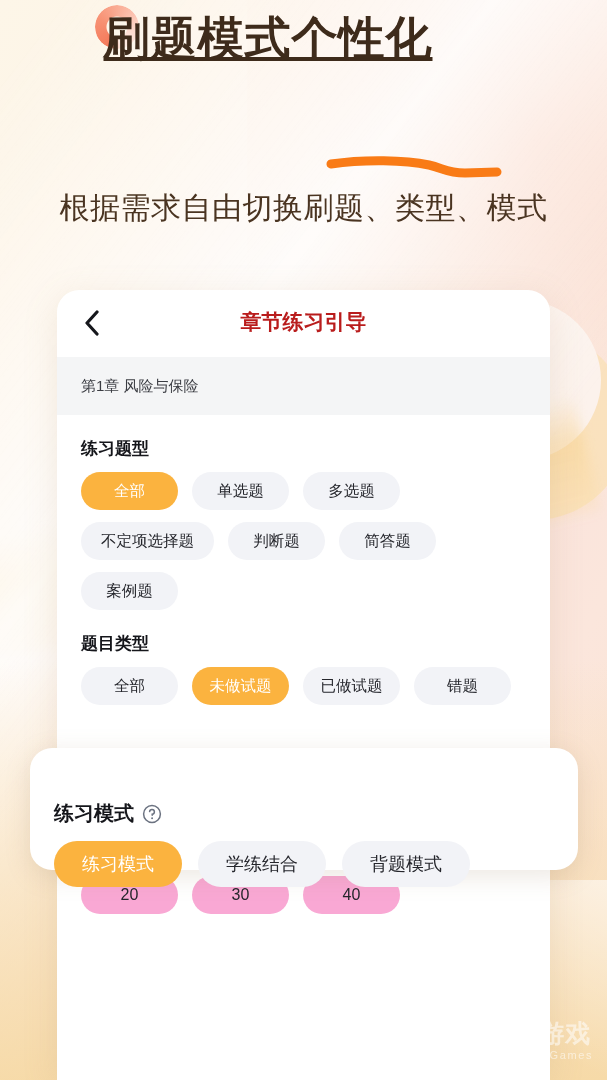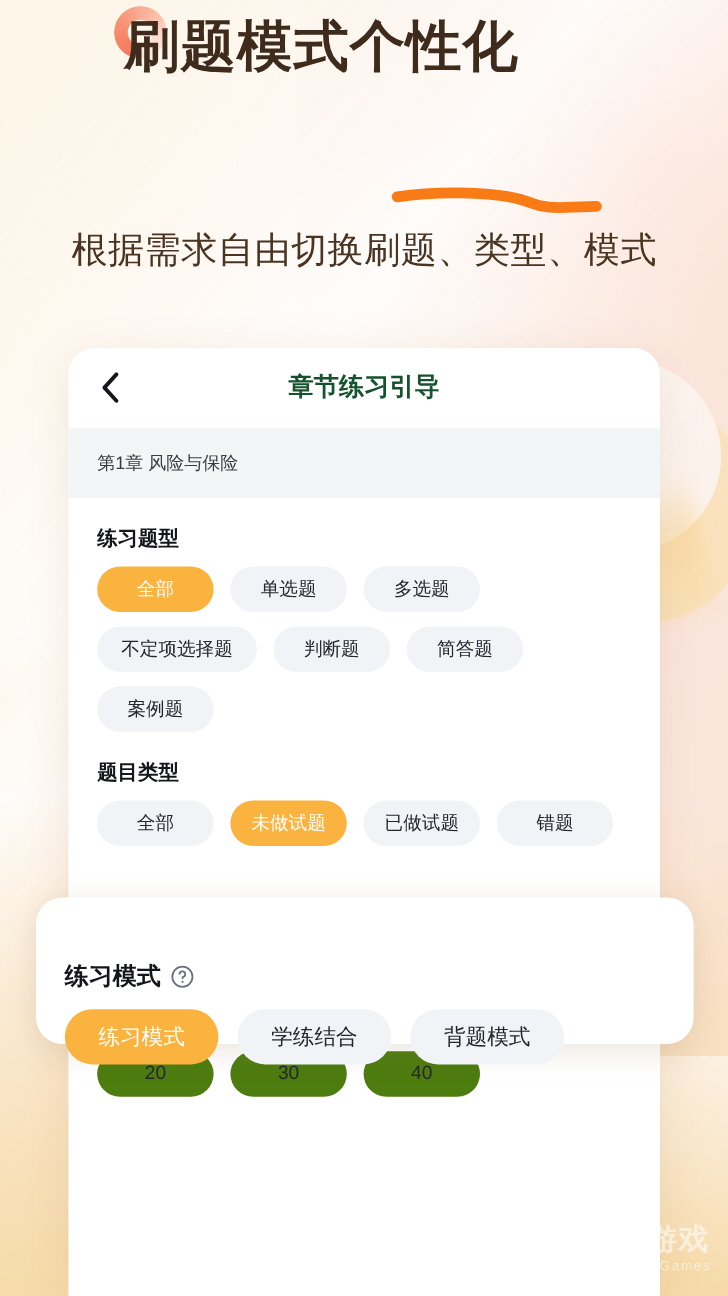--- a/index.html
+++ b/index.html
@@ -56,21 +56,21 @@
   .title-wrap{ position:relative; height:88px; }
   .title-ring{
     position:absolute; left:95px; top:5px; width:44px; height:44px; border-radius:50%;
     background:conic-gradient(from 200deg,#F4795A 0deg,#F79072 90deg,#FBB8A3 190deg,#FDD9CC 260deg,#FCEDE6 330deg,#F4795A 360deg);
     -webkit-mask:radial-gradient(circle, transparent 0 10px, #000 11px);
             mask:radial-gradient(circle, transparent 0 10px, #000 11px);
   }
   .title-text{
     position:absolute; left:0; top:0; width:536px; text-align:center;
     font-size:46px; font-weight:700; letter-spacing:1px;
-    color:#3E2B1B; line-height:76px;
+    color:#3E2B1B; line-height:76px;text-decoration:underline;
   }
   .title-underline{ position:absolute; left:325px; top:152px; }
   .subtitle{
     position:absolute; left:0; top:188px; width:607px; text-align:center;
     font-size:30px; font-weight:400; color:#4A3421; letter-spacing:.5px;
   }
 
   
   #card{
     position:absolute; left:57px; top:290px; width:493px; height:790px;
@@ -79,21 +79,21 @@
     z-index:4; overflow:hidden;
   }
   .navbar{ position:relative; height:64px; }
   .nav-back{
     position:absolute; left:20px; top:18px; width:30px; height:30px;
     display:flex; align-items:center; justify-content:center; cursor:pointer;
   }
   .nav-title{
     position:absolute; left:0; top:0; width:493px; height:64px;
     display:flex; align-items:center; justify-content:center;
-    font-size:21px; font-weight:700; color:#14532d;
+    font-size:21px; font-weight:700; color:#b91c1c;
   }
   .chapter-bar{
     margin:3px 0 0 0; height:58px; background:#F4F5F6;
     display:flex; align-items:center; padding-left:24px;
     font-size:15px; color:#3A3C42;
   }
   .sec{ padding:0 24px; }
   .sec-head{
     display:flex; align-items:center; justify-content:space-between;
     margin:22px 0 12px 0;
@@ -107,21 +107,21 @@
     padding:0 16px; min-width:0; cursor:pointer; white-space:nowrap;
   }
   .chip.w4{ width:97px; }
   .chip.active{ background:#FBB33F; color:#FFFFFF; }
   .chip.auto{ width:auto; padding:0 20px; }
 
   
   .qty-sec{ padding:0 24px; margin-top:20px; }
   .qty-grid{ display:flex; flex-wrap:wrap; gap:14px 14px; }
   .qty{
-    width:97px; height:38px; border-radius:19px; background:#4d7c0f;
+    width:97px; height:38px; border-radius:19px; background:#f9a8d4;
     display:flex; align-items:center; justify-content:center;
     font-size:16px; color:#25262C; cursor:pointer;
   }
   .qty.active{ background:#FBB33F; color:#FFFFFF; }
 
   
   #mode-panel{
     position:absolute; left:30px; top:748px; width:548px; height:122px;
     background:#FFFFFF; border-radius:22px;
     box-shadow:0 6px 26px rgba(150,120,90,.18);

